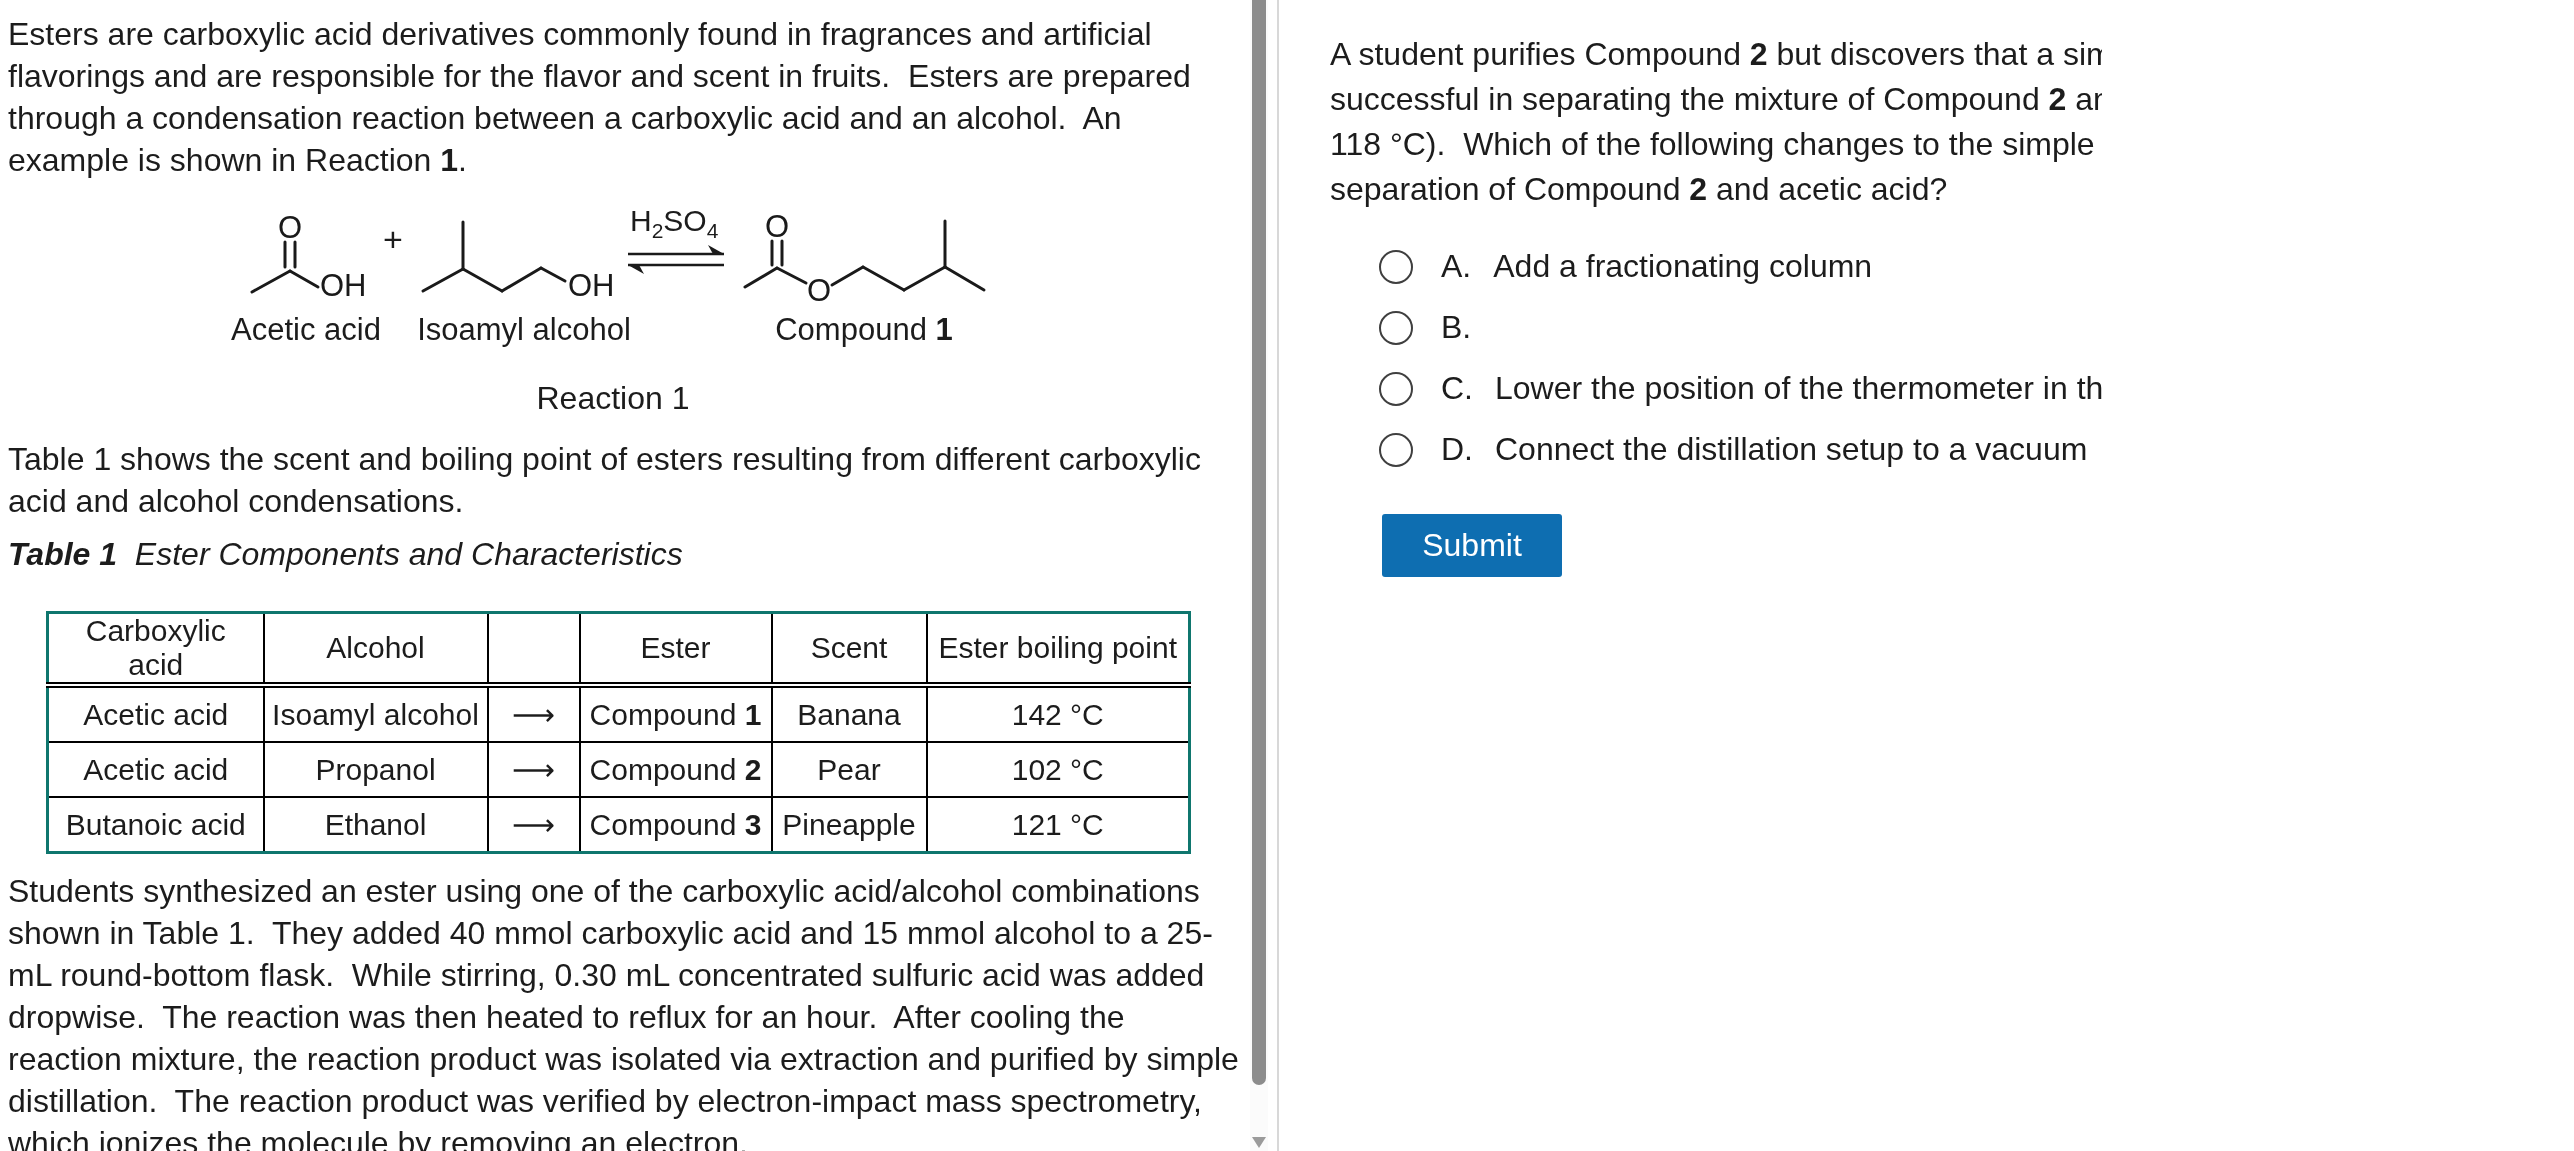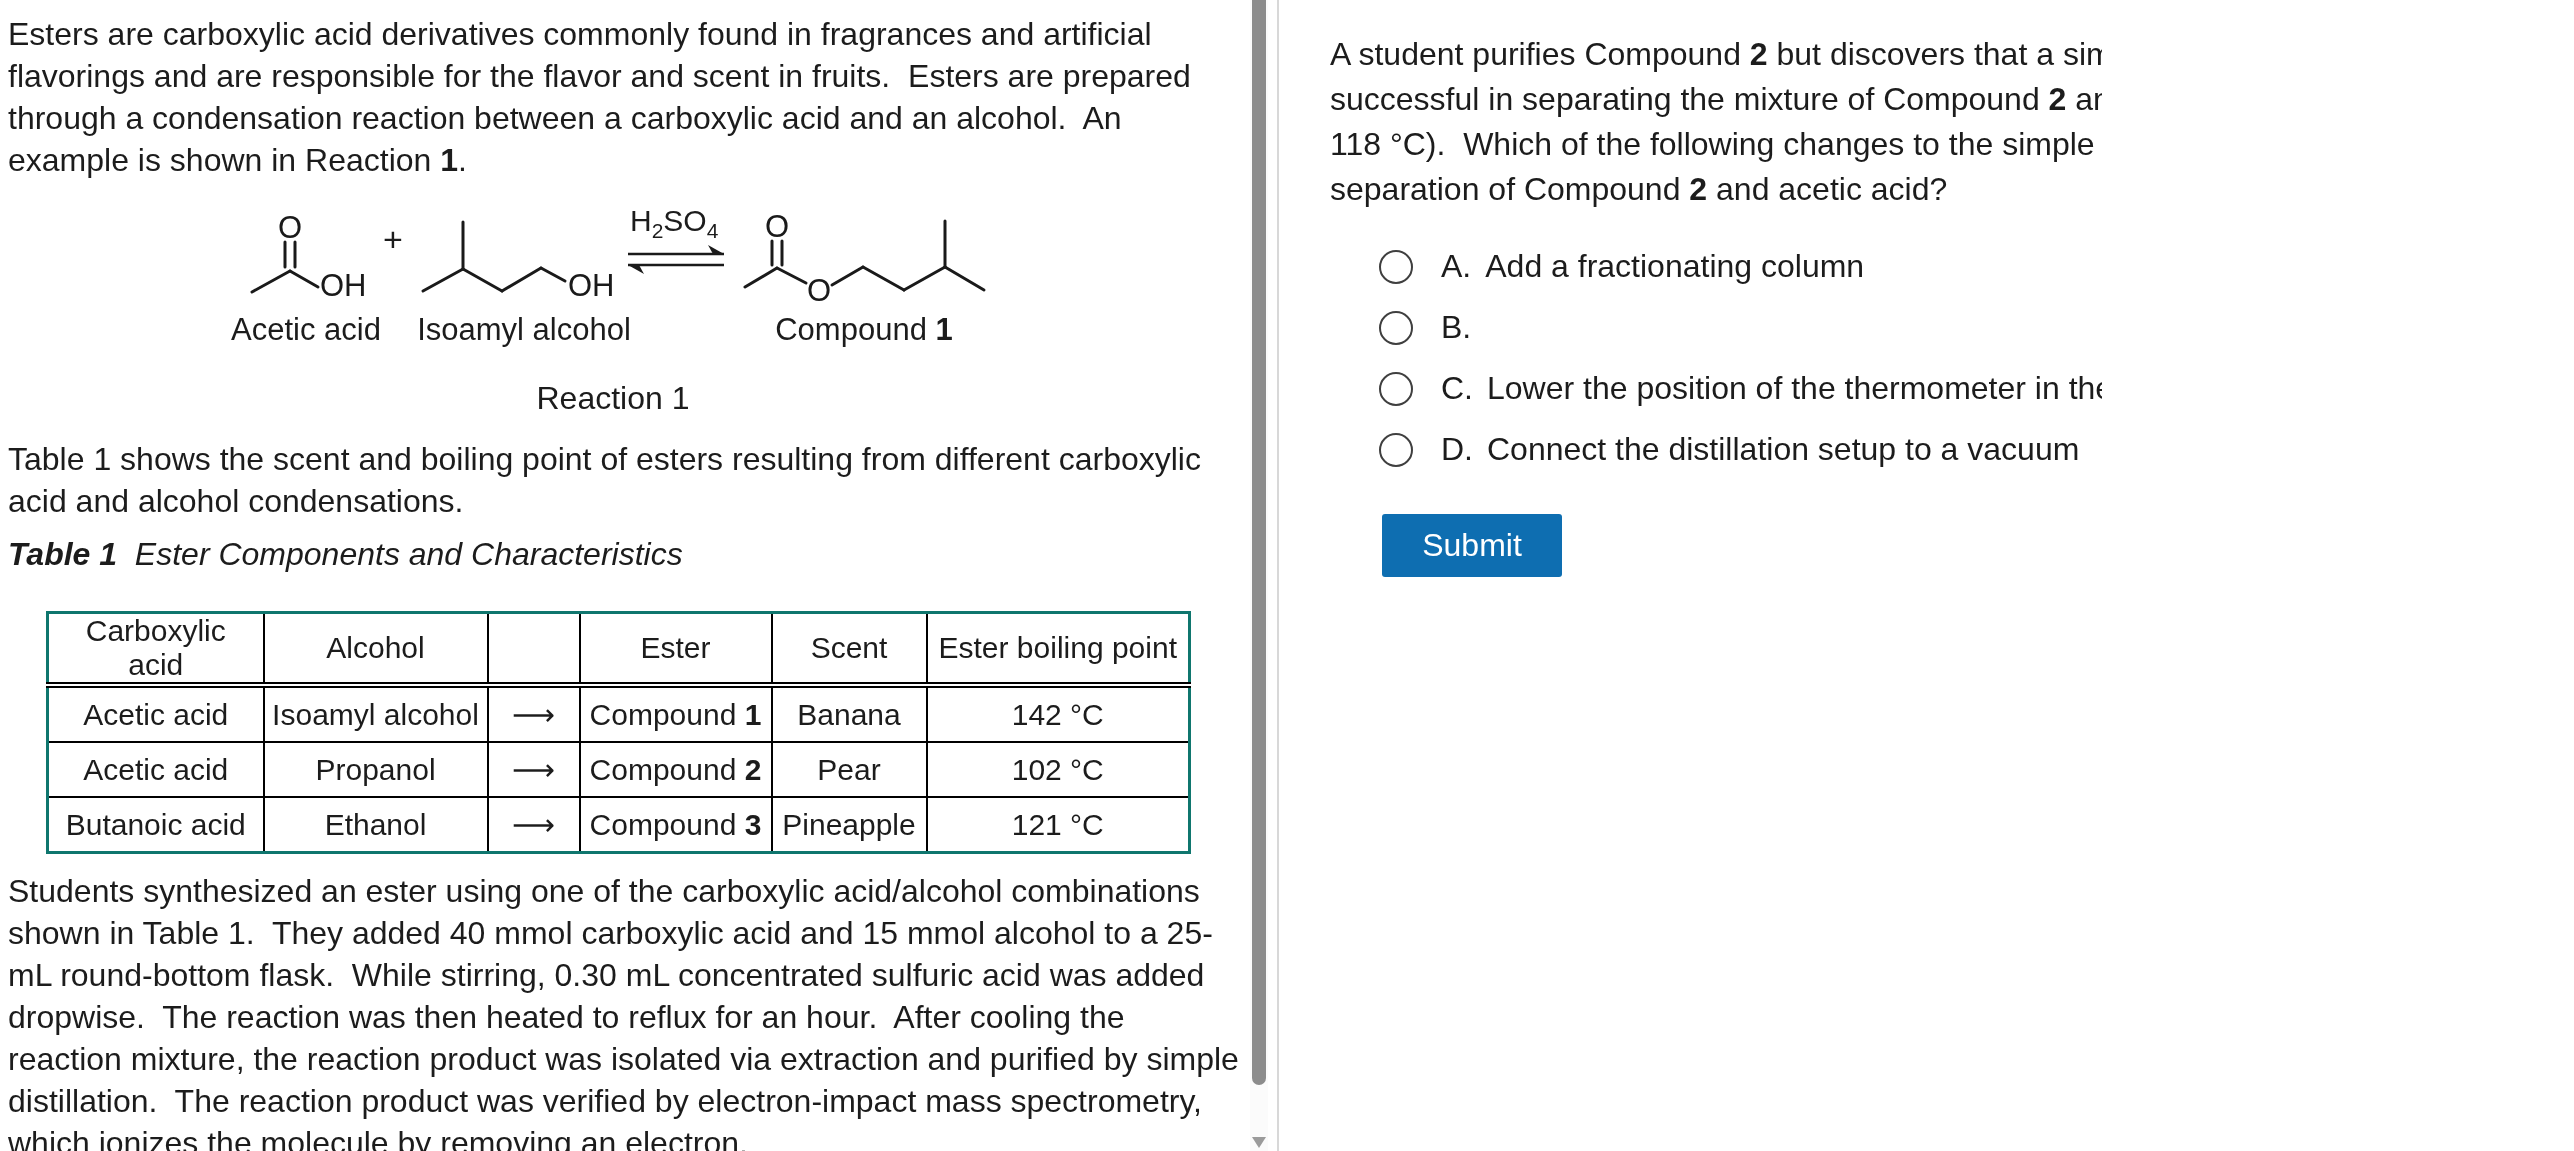--- a/index.html
+++ b/index.html
@@ -34,21 +34,21 @@
                border-left:7px solid transparent;border-right:7px solid transparent;
                border-top:11px solid #9b9b9b;}
   .divider{position:absolute;left:1277px;top:0;width:2px;height:1151px;background:#d8d8d8;}
   
   .question{position:absolute;left:1330px;top:12px;width:1228px;font-size:32px;
             line-height:45px;white-space:pre-wrap;margin-top:20px;}
   .option{position:absolute;left:1379px;display:flex;align-items:center;cursor:pointer;}
   .radio{width:34px;height:34px;border:2px solid #3f3f3f;border-radius:50%;
          background:#fff;box-sizing:border-box;flex:0 0 auto;}
   .opt-letter{margin-left:28px;font-size:32px;}
-  .opt-text{margin-left:14px;font-size:32px;white-space:nowrap;}
+  .opt-text{margin-left:22px;font-size:32px;white-space:nowrap;}
   .opt-a{top:248px;} .opt-b{top:309px;} .opt-c{top:370px;} .opt-d{top:431px;}
   .submit{position:absolute;left:1382px;top:514px;width:180px;height:63px;
           background:#0e6eb1;color:#ffffff;border:none;border-radius:3px;
           font-size:32px;font-family:"Liberation Sans",sans-serif;cursor:pointer;}
   
   .bond{stroke:#1a1a1a;stroke-width:3;stroke-linecap:round;fill:none;}
   .arr{stroke:#1a1a1a;stroke-width:2.5;fill:none;}
   .atom{font-family:"Liberation Sans",sans-serif;font-size:31px;fill:#1a1a1a;}
 </style>
 </head>

